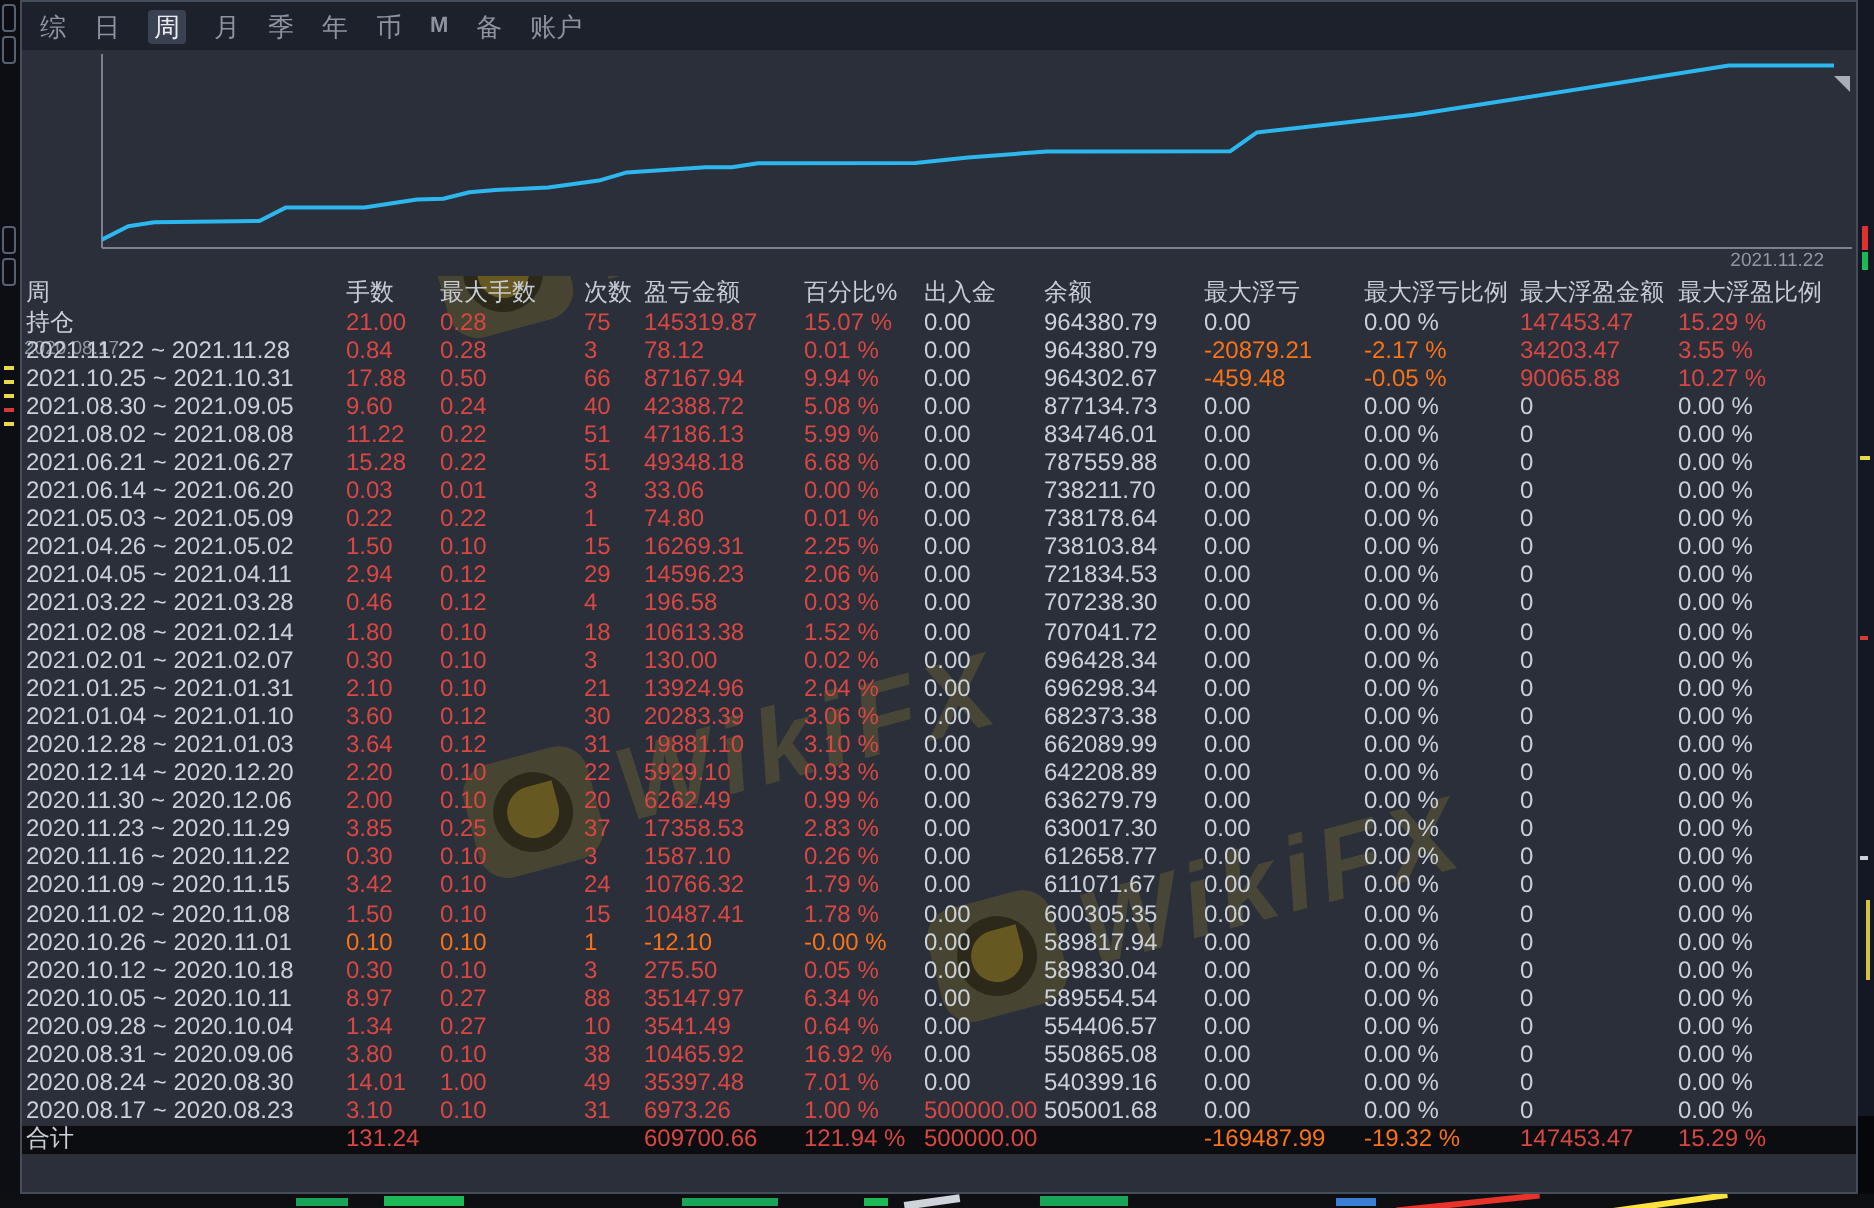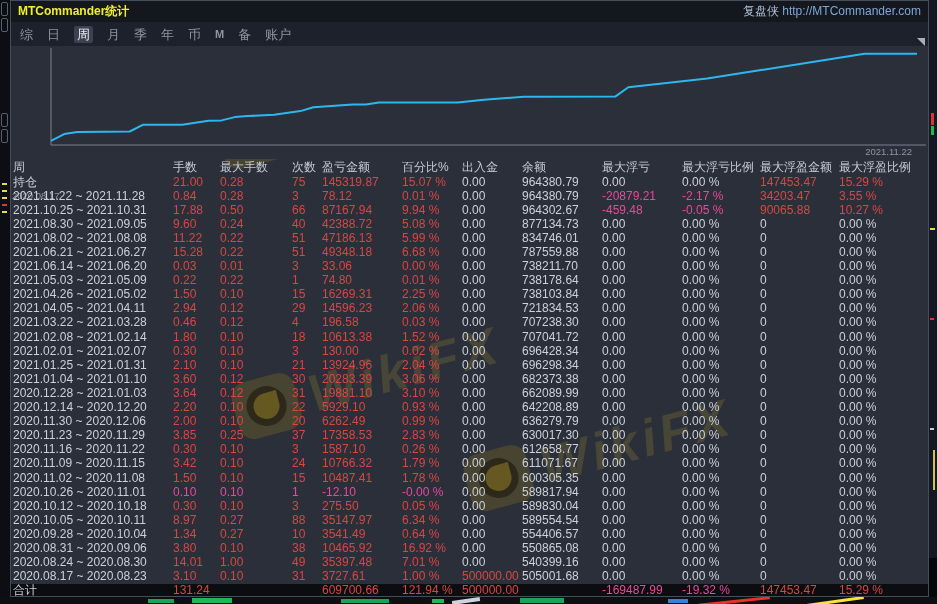--- a/index.html
+++ b/index.html
@@ -54,21 +54,21 @@
 
   
   .tbl { position:relative; z-index:1; }
   .row { display:grid; grid-template-columns:160px 47px 72px 30px 80px 60px 60px 80px 80px 78px 79px 1fr;
          height:14.1px; align-items:center; font-size:12px; line-height:13px; padding-left:2px; }
   .row.hdr { height:16px; color:#c6cbd4; }
   .row.total { background:#0b0d11; }
   .cell { overflow:hidden; white-space:nowrap; }
   .c-w { color:#ccd1d9; }
   .c-r { color:#d94743; }
-  .c-g { color:#ec4899; }
+  .c-g { color:#f97316; }
 </style>
 </head>
 <body>
 
 <div class="screen">
 
   <div class="left-strip">
     <div class="btn-outline" style="top:2px"></div>
     <div class="btn-outline" style="top:18px"></div>
     <div class="btn-outline" style="top:113px"></div>
@@ -118,27 +118,20 @@
         <div class="wm-text">WikiFX</div>
       </div>
       <div class="wm-tile" style="left:452px;top:420px">
         <div class="wm-logo">
             <div class="wm-eye"></div>
           </div>
         <div class="wm-text">WikiFX</div>
       </div>
     </div>
 
-    <div class="titlebar">
-      <span class="title">MTCommander统计</span>
-      <span class="site">
-        <span class="brand">复盘侠</span>
-        <span class="url">http://MTCommander.com</span>
-      </span>
-    </div>
 
     <div class="menubar" id="menubar">
         <span class="menu-item">综</span>
         <span class="menu-item">日</span>
         <span class="menu-item sel">周</span>
         <span class="menu-item">月</span>
         <span class="menu-item">季</span>
         <span class="menu-item">年</span>
         <span class="menu-item">币</span>
         <span class="menu-item small">M</span>
@@ -562,21 +555,21 @@
           <div class="cell c-w">0.00</div>
           <div class="cell c-w">0.00 %</div>
           <div class="cell c-w">0</div>
           <div class="cell c-w">0.00 %</div>
         </div>
         <div class="row">
           <div class="cell c-w">2020.08.17 ~ 2020.08.23</div>
           <div class="cell c-r">3.10</div>
           <div class="cell c-r">0.10</div>
           <div class="cell c-r">31</div>
-          <div class="cell c-r">3727.61</div>
+          <div class="cell c-r">6973.26</div>
           <div class="cell c-r">1.00 %</div>
           <div class="cell c-r">500000.00</div>
           <div class="cell c-w">505001.68</div>
           <div class="cell c-w">0.00</div>
           <div class="cell c-w">0.00 %</div>
           <div class="cell c-w">0</div>
           <div class="cell c-w">0.00 %</div>
         </div>
         <div class="row total">
           <div class="cell c-w">合计</div>

